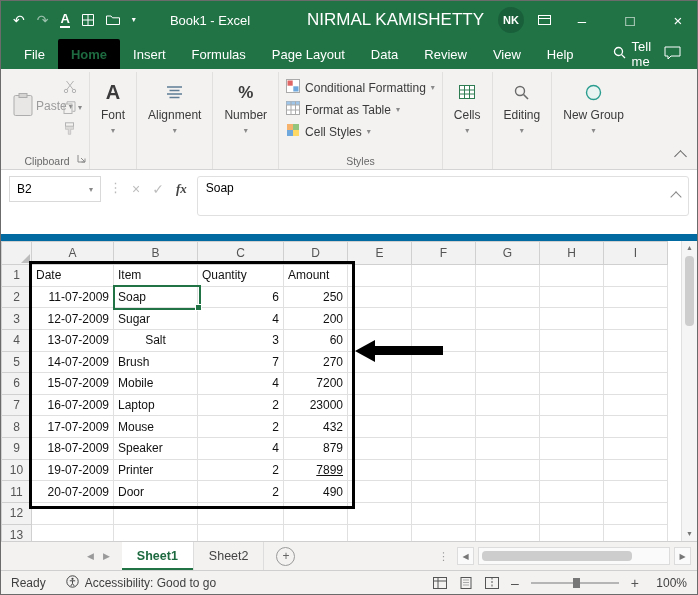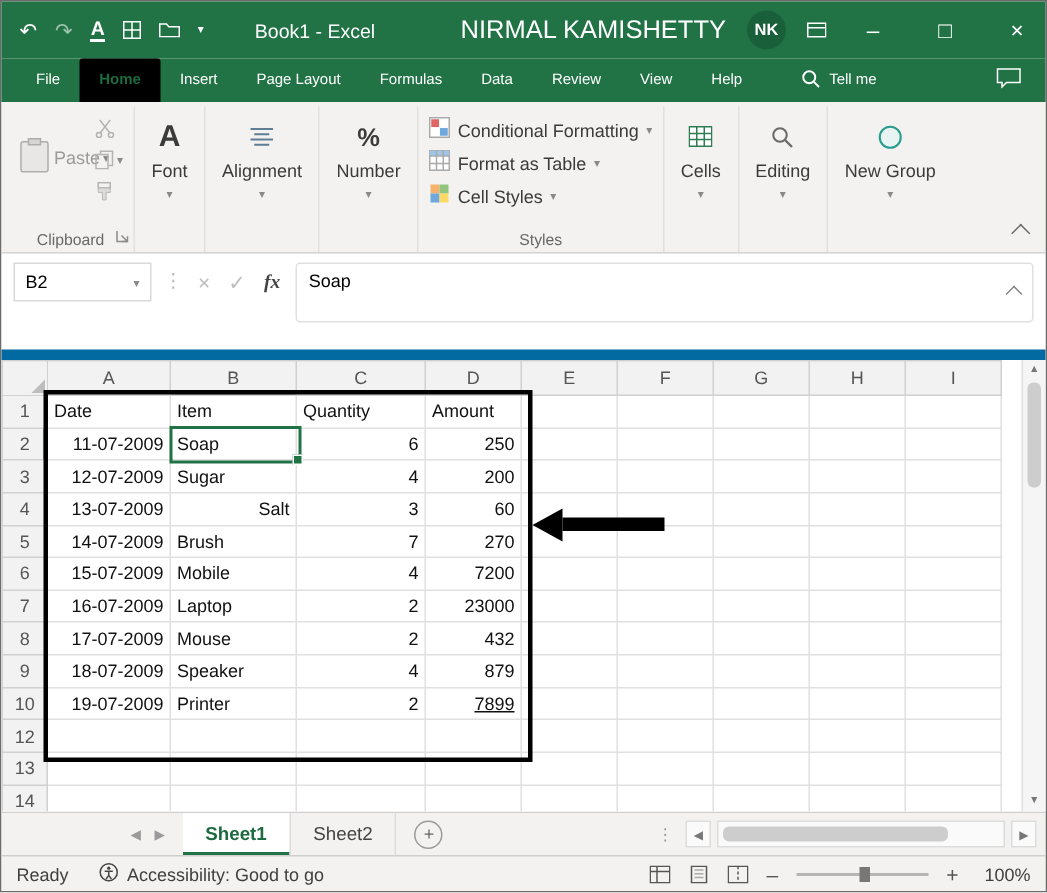--- a/index.html
+++ b/index.html
@@ -15,21 +15,21 @@
   .chev-w{font-size:8px;color:#fff;}
   .tb-title{margin-left:34px;font-size:13px;white-space:nowrap;}
   .tb-right{margin-left:auto;display:flex;align-items:center;gap:14px;height:100%;}
   .tb-user{font-size:17px;white-space:nowrap;}
   .avatar{width:26px;height:26px;border-radius:50%;background:#19603a;display:flex;align-items:center;
     justify-content:center;font-size:11px;font-weight:bold;}
   .win-btn{width:34px;height:100%;display:flex;align-items:center;justify-content:center;font-size:15px;cursor:default;}
   .win-btn.close{margin-right:2px;}
 
   
-  .tabsrow{flex:0 0 29px;background:#217346;display:flex;align-items:stretch;color:#fff;font-size:10px;padding-left:10px;}
+  .tabsrow{flex:0 0 29px;background:#217346;display:flex;align-items:stretch;color:#fff;font-size:13px;padding-left:10px;}
   .tabs-left{display:flex;align-items:stretch;}
   .tab{display:flex;align-items:center;padding:0 13px;cursor:default;white-space:nowrap;}
   .tab.active{background:#000000;color:#1d6a40;font-weight:bold;border-radius:2px 2px 0 0;}
   .tellme{display:flex;align-items:center;gap:6px;margin-left:16px;padding:0 10px;}
   .comment-btn{margin-left:auto;margin-right:16px;display:flex;align-items:center;}
 
   
   .ribbon{flex:0 0 97px;background:#f3f2f1;border-bottom:1px solid #d4d4d4;display:flex;position:relative;
     padding:3px 4px 0 4px;font-size:12px;color:#3b3b3b;}
   .rgroup{position:relative;border-right:1px solid #e2e0de;padding:3px 7px 16px 7px;display:flex;flex-direction:column;}
@@ -157,22 +157,22 @@
       <span class="win-btn">□</span>
       <span class="win-btn close">×</span>
     </div>
   </div>
 
   <div class="tabsrow">
     <div class="tabs-left" id="ribbon-tabs">
         <div class="tab">File</div>
         <div class="tab active">Home</div>
         <div class="tab">Insert</div>
+        <div class="tab">Formulas</div>
         <div class="tab">Page Layout</div>
-        <div class="tab">Formulas</div>
         <div class="tab">Data</div>
         <div class="tab">Review</div>
         <div class="tab">View</div>
         <div class="tab">Help</div>
       </div>
     <div class="tellme">
       <span>
         <svg width="13" height="13">
             <circle cx="5.5" cy="5.5" r="4" fill="none" stroke="#fff" stroke-width="1.3"></circle>
             <path d="M8.6 8.6 L12 12" stroke="#fff" stroke-width="1.3"></path>
@@ -415,21 +415,21 @@
               <td style="text-align: right;">200</td>
               <td></td>
               <td></td>
               <td></td>
               <td></td>
               <td></td>
             </tr>
             <tr style="height: 21.64px;">
               <th>4</th>
               <td style="text-align: right;">13-07-2009</td>
-              <td style="text-align: right;">Salt</td>
+              <td style="text-align: center;">Salt</td>
               <td style="text-align: right;">3</td>
               <td style="text-align: right;">60</td>
               <td></td>
               <td></td>
               <td></td>
               <td></td>
               <td></td>
             </tr>
             <tr style="height: 21.64px;">
               <th>5</th>
@@ -490,20 +490,32 @@
               <td></td>
               <td></td>
               <td></td>
             </tr>
             <tr style="height: 21.64px;">
               <th>10</th>
               <td style="text-align: right;">19-07-2009</td>
               <td style="text-align: left;">Printer</td>
               <td style="text-align: right;">2</td>
               <td style="text-align: right; text-decoration: underline;">7899</td>
+              <td></td>
+              <td></td>
+              <td></td>
+              <td></td>
+              <td></td>
+            </tr>
+            <tr style="height: 21.64px;">
+              <th>11</th>
+              <td style="text-align: right;">20-07-2009</td>
+              <td style="text-align: left;">Door</td>
+              <td style="text-align: right;">2</td>
+              <td style="text-align: right;">490</td>
               <td></td>
               <td></td>
               <td></td>
               <td></td>
               <td></td>
             </tr>
             <tr style="height: 21.64px;">
               <th>12</th>
               <td></td>
               <td></td>

